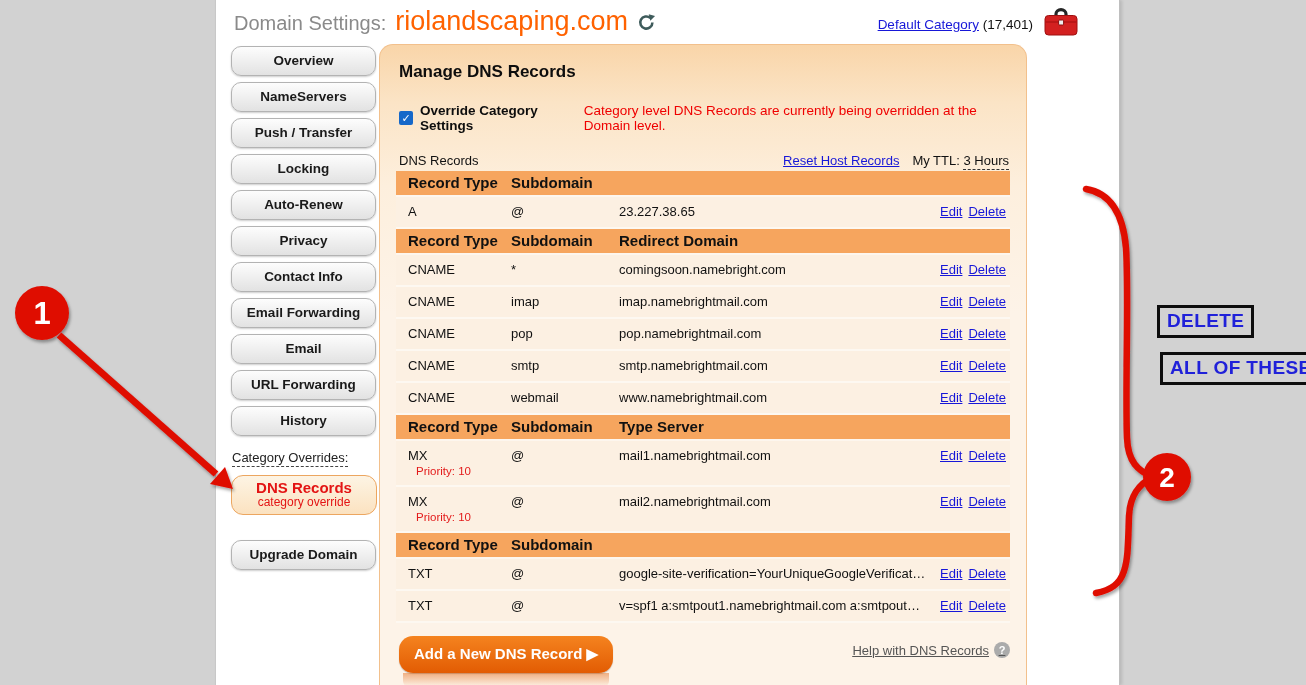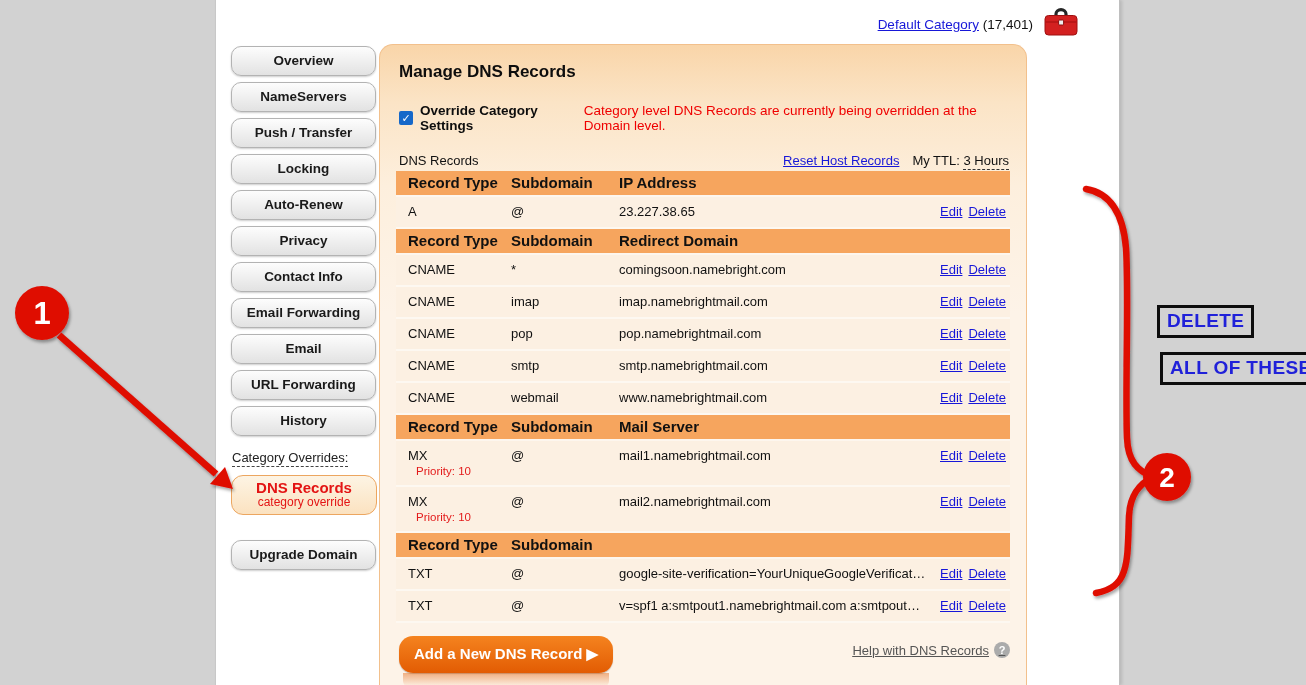--- a/index.html
+++ b/index.html
@@ -122,20 +122,30 @@
     color:#2021d9; white-space:nowrap;
   }
   .anno-delete { left:1157px; top:305px; }
   .anno-all { left:1160px; top:352px; }
 </style>
 </head>
 <body>
 
 <div class="page-card">
 
+  <div class="hdr">
+    <span class="hdr-label">Domain Settings:</span>
+    <span class="hdr-domain">riolandscaping.com</span>
+    <span class="refresh">
+      <svg width="19" height="19" viewBox="0 0 20 20">
+        <path d="M16.2 10 a6.4 6.4 0 1 1 -2.1-4.7" fill="none" stroke="#3e5b5b" stroke-width="2.7"></path>
+        <polygon points="12.4,1.2 19,3.1 14,8.1" fill="#3e5b5b"></polygon>
+      </svg>
+    </span>
+  </div>
   <div class="hdr-right">
     <a href="#">Default Category</a>
     <span>(17,401)</span>
   </div>
   <span class="toolbox">
     <svg width="36" height="30" viewBox="0 0 36 30">
       <path d="M13 10 V7 a5 4.4 0 0 1 10 0 V10" stroke="#252525" stroke-width="3.2" fill="none"></path>
       <rect x="2" y="8.5" width="32" height="19.5" rx="3.5" fill="#d32020" stroke="#9e1010"></rect>
       <line x1="2.5" y1="15" x2="33.5" y2="15" stroke="#b01515" stroke-width="1.4"></line>
       <rect x="15.6" y="13" width="5" height="5" rx="1" fill="#efefef" stroke="#8a0f0f"></rect>
@@ -181,21 +191,20 @@
           <span>My TTL:</span>
           <span class="ttl-value">3 Hours</span>
         </span>
       </span>
     </div>
 
     <div class="tbl" id="dns-table">
         <div class="thead">
           <div class="c1">Record Type</div>
           <div class="c2">Subdomain</div>
-          <div class="c3">IP Address</div>
           <div class="c4"></div>
         </div>
         <div class="trow">
           <div class="c1">
             <div>A</div>
           </div>
           <div class="c2">@</div>
           <div class="c3">23.227.38.65</div>
           <div class="c4"><a class="tlink" href="#">Edit</a><a class="tlink" href="#">Delete</a></div>
         </div>
@@ -241,21 +250,21 @@
           <div class="c1">
             <div>CNAME</div>
           </div>
           <div class="c2">webmail</div>
           <div class="c3">www.namebrightmail.com</div>
           <div class="c4"><a class="tlink" href="#">Edit</a><a class="tlink" href="#">Delete</a></div>
         </div>
         <div class="thead">
           <div class="c1">Record Type</div>
           <div class="c2">Subdomain</div>
-          <div class="c3">Mail Server</div>
+          <div class="c3">Type Server</div>
           <div class="c4"></div>
         </div>
         <div class="trow">
           <div class="c1">
             <div>MX</div>
             <div class="priority">Priority: 10</div>
           </div>
           <div class="c2">@</div>
           <div class="c3">mail1.namebrightmail.com</div>
           <div class="c4"><a class="tlink" href="#">Edit</a><a class="tlink" href="#">Delete</a></div>

